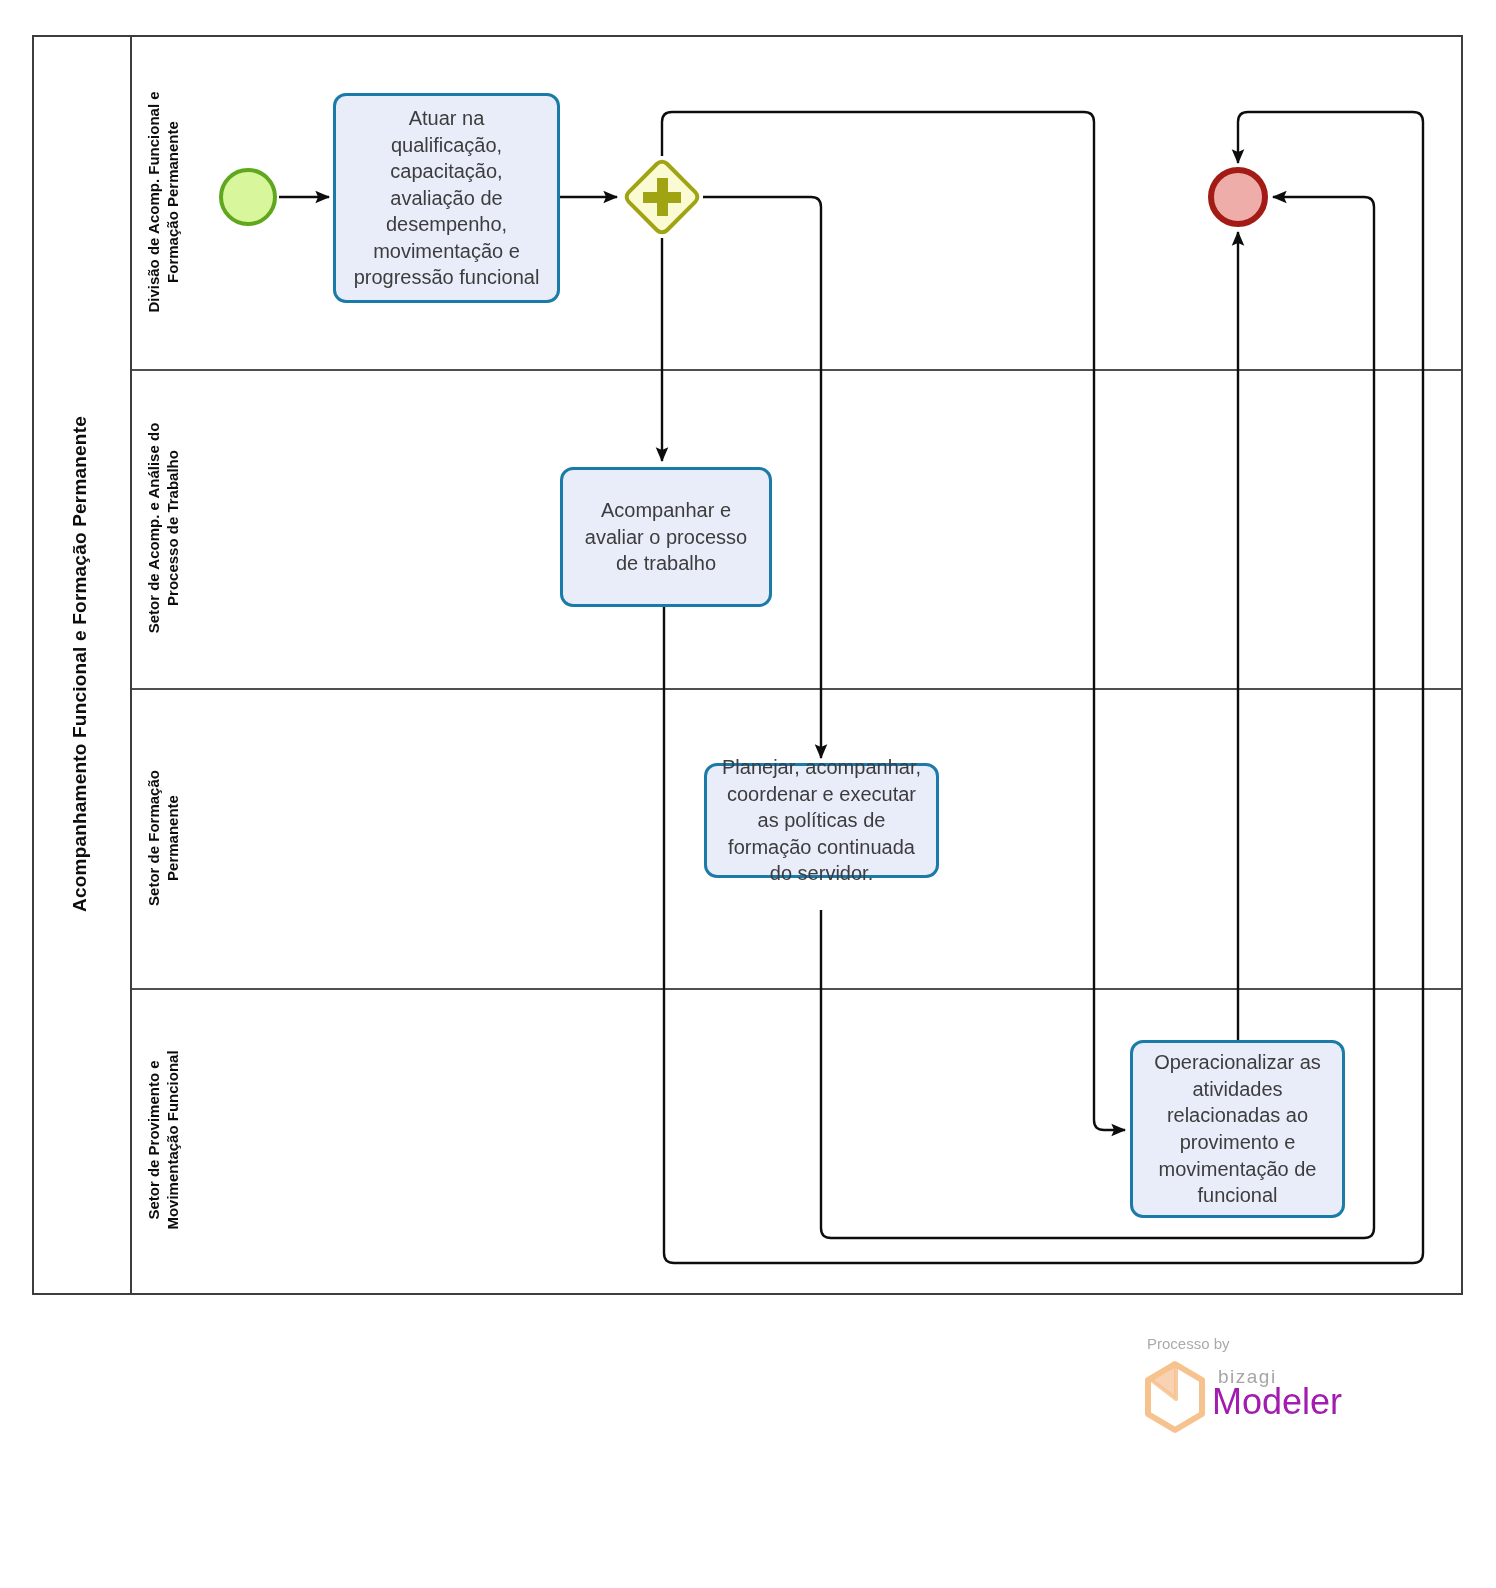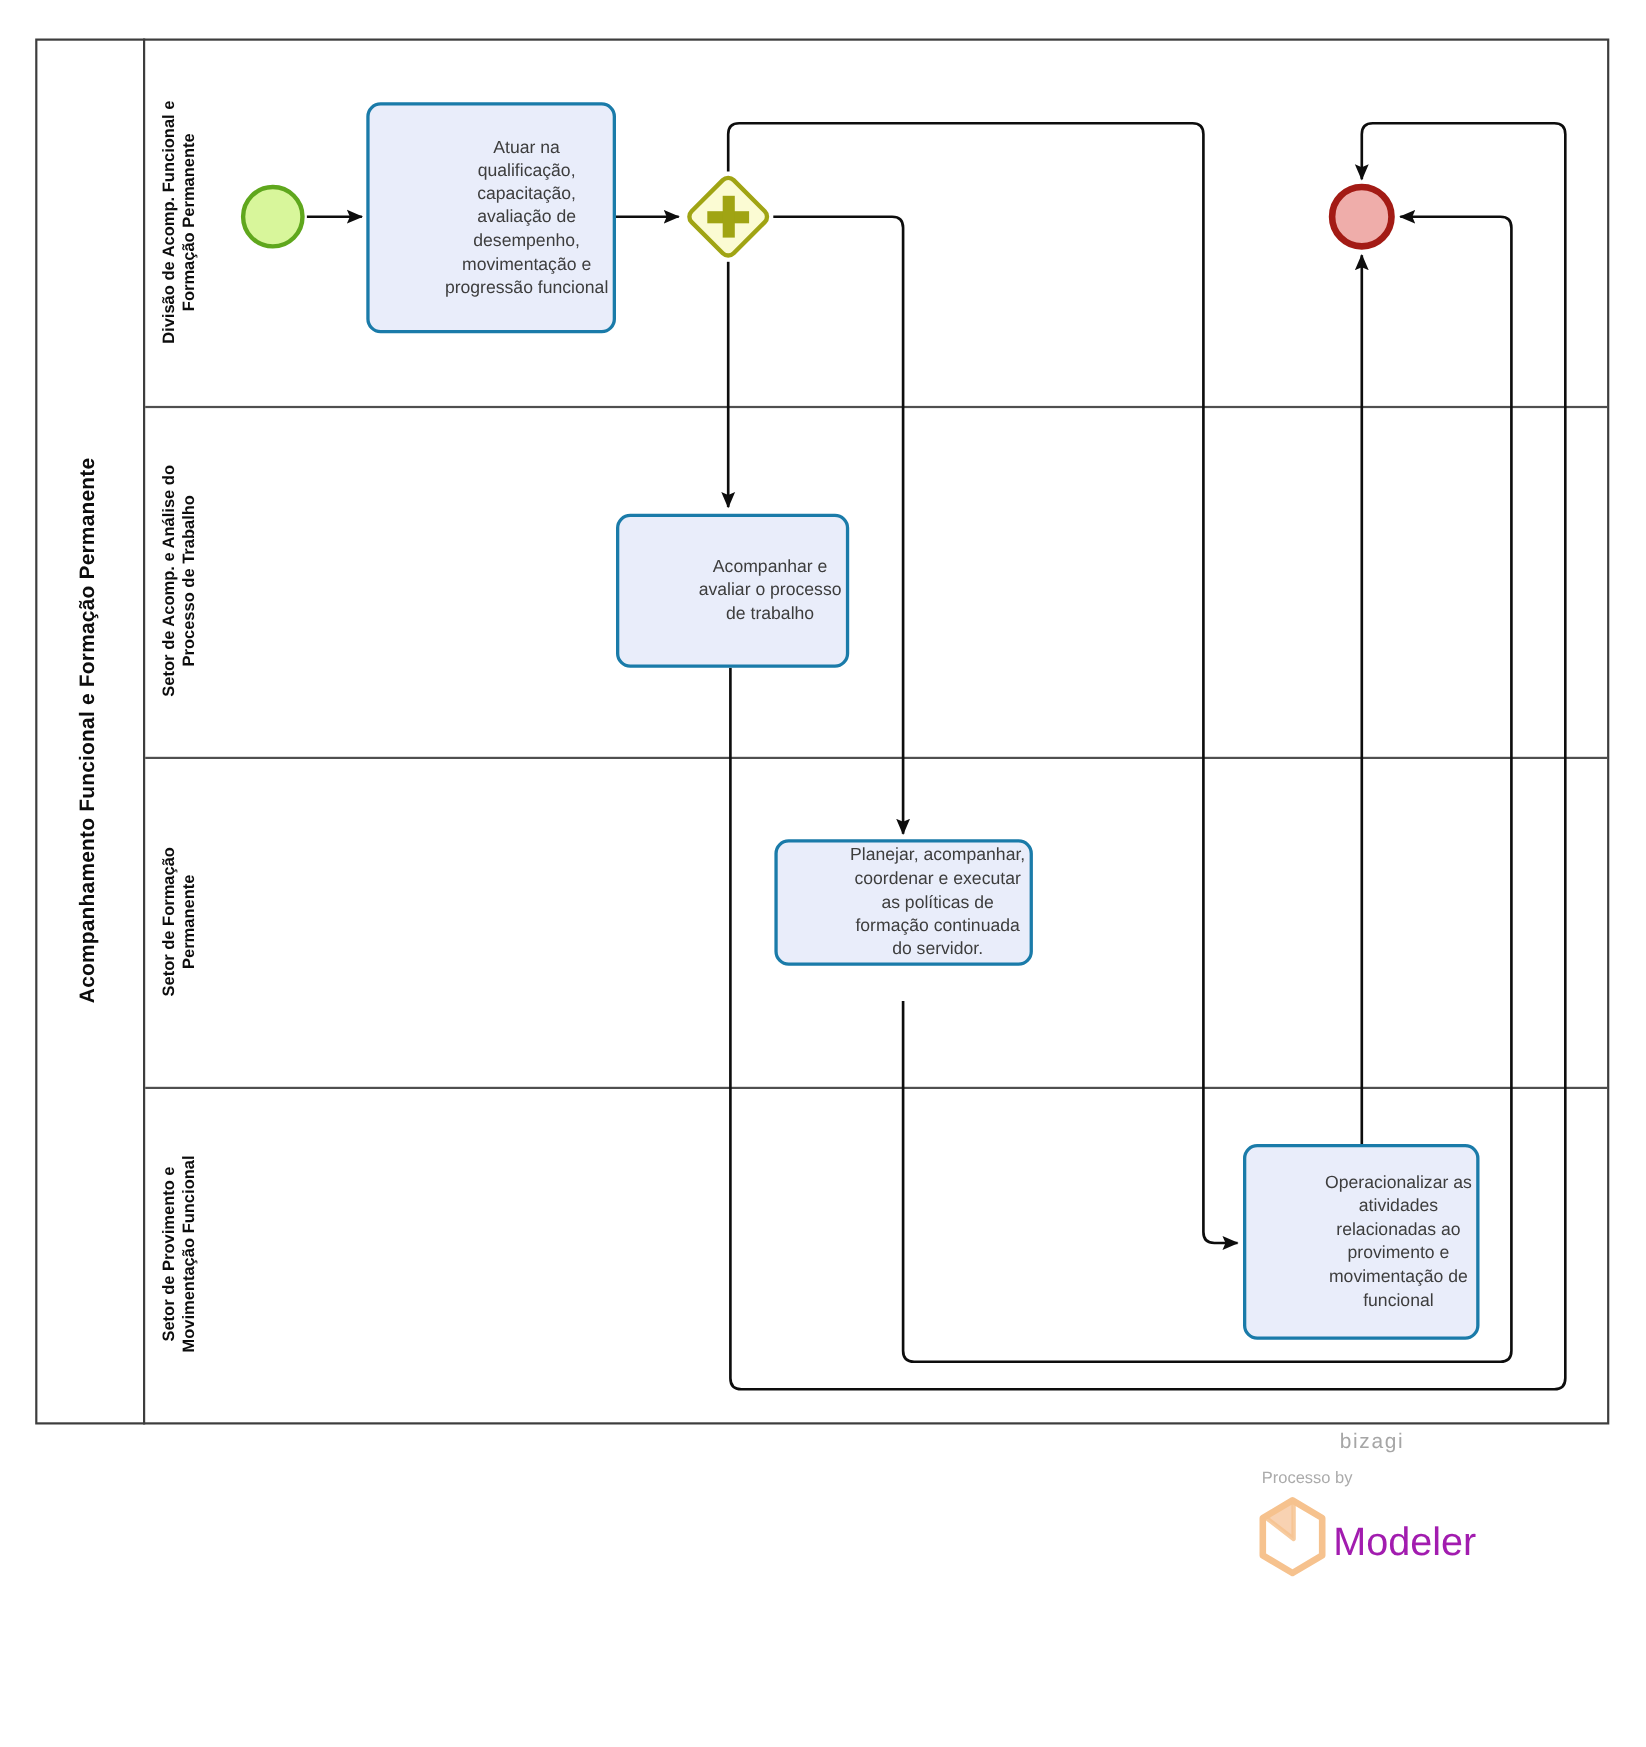--- a/index.html
+++ b/index.html
@@ -23,22 +23,22 @@
   .v-label {
     position:absolute; transform:translate(-50%,-50%) rotate(-90deg);
     white-space:pre; text-align:center; color:#0d0d0d;
   }
   .pool-title { font-size:19px; font-weight:bold; letter-spacing:.2px; }
   .lane-label { font-size:15px; font-weight:bold; line-height:1.28; }
   
   .task {
     position:absolute; box-sizing:border-box;
     border:3px solid #1a7ba9; border-radius:13px; background:#e9edfa;
-    display:flex; align-items:center; justify-content:flex-end;
-    text-align:center; font-size:16px; line-height:1.33; color:#3d3d3d;
+    display:flex; align-items:center; justify-content:center;
+    text-align:center; font-size:20px; line-height:1.33; color:#3d3d3d;
     padding:4px;
   }
   .task span { white-space:pre-line; }
   .event { position:absolute; box-sizing:border-box; border-radius:50%; }
   .event.start { left:219px; top:168px; width:58px; height:58px;
     background:#d8f69b; border:4px solid #5fa71d; }
   .event.end { left:1208px; top:167px; width:60px; height:60px;
     background:#efadaa; border:6px solid #a31b15; }
   .gateway { position:absolute; left:622px; top:157px; width:80px; height:80px; }
   .gateway .diamond {
@@ -46,21 +46,21 @@
     transform:rotate(45deg); background:#fbfbd3; border:4px solid #a0a413;
     border-radius:9px; box-sizing:border-box;
   }
   .gateway .plus-h { position:absolute; left:21px; top:34.5px; width:38px; height:11px; background:#a0a413; }
   .gateway .plus-v { position:absolute; left:34.5px; top:21px; width:11px; height:38px; background:#a0a413; }
   
   svg.flows { position:absolute; left:0; top:0; pointer-events:none; }
   .flow { fill:none; stroke:#0d0d0d; stroke-width:2.4; }
   
   .powered { position:absolute; left:1147px; top:1335px; font-size:15px; color:#ababab; }
-  .brand   { position:absolute; left:1218px; top:1300px; font-size:19px; color:#a6a6a6; letter-spacing:1.5px; }
+  .brand   { position:absolute; left:1218px; top:1366px; font-size:19px; color:#a6a6a6; letter-spacing:1.5px; }
   .product { position:absolute; left:1212px; top:1381px; font-size:36px; color:#a21caf; }
   .logo-icon { position:absolute; left:1142px; top:1357px; }
 </style>
 </head>
 <body>
 
 <div class="canvas">
 
   <div class="pool-border"></div>
   <div class="pool-sep"></div>

